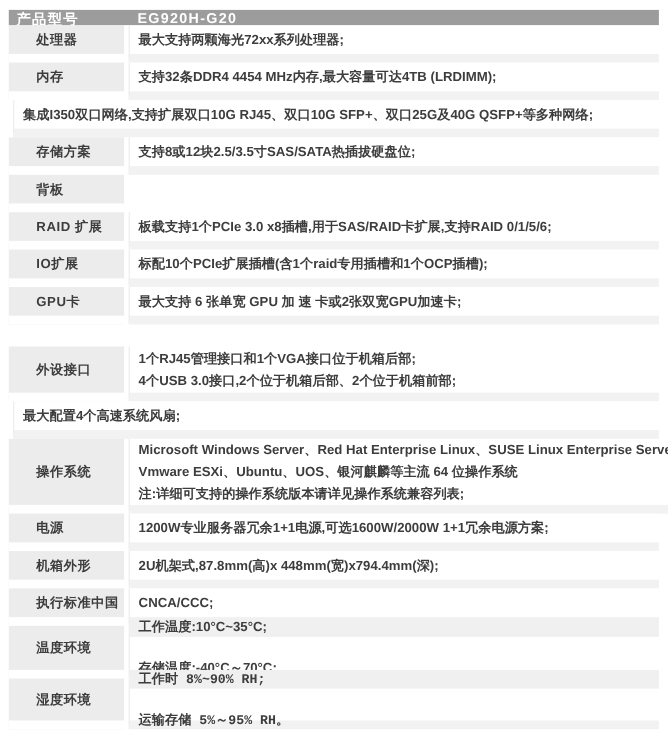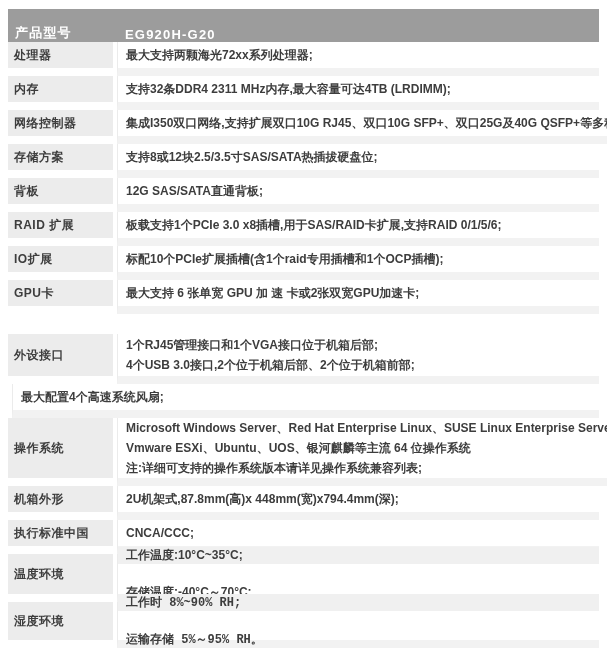--- a/index.html
+++ b/index.html
@@ -8,38 +8,38 @@
     font-family:"Liberation Sans","DejaVu Sans",sans-serif;
     -webkit-font-smoothing:antialiased;
   }
   :root {
     --header-bg:#9c9c9c; --header-text:#ffffff; --label-bg:#ececec;
     --sep:#f2f2f2; --band:#f0f0f0; --text:#3d3d3d; --vline:#ebebeb;
   }
   .spec-table { position:absolute; left:8px; top:9px; width:591px; }
 
   .header-row {
-    display:flex; align-items:flex-end; height:33px;
+    display:flex; align-items:flex-start; height:14px;
     background:var(--header-bg); color:var(--header-text);
     font-size:13px; font-weight:bold; letter-spacing:1.2px;
   }
   .header-label { width:109px; padding-left:7px; box-sizing:border-box; }
   .header-value { padding-left:8px; }
 
   .row { display:flex; box-sizing:border-box; }
   .row.r1 { height:34px; }
   .row.r2 { height:50px;margin-top:20px; }
   .row.r3 { height:68px; }
   .row.rb2a { height:48px; }
   .row.rb2b { height:46px;font-family:Liberation Mono, monospace; }
 
   .cell-label {
     width:105px; box-sizing:border-box; flex:none;
     background:var(--label-bg); border-bottom:8px solid #ffffff;
-    display:flex; align-items:center; padding-left:6px;
+    display:flex; align-items:center; padding-left:25px;
     font-size:12px; font-weight:bold; color:var(--text); letter-spacing:0.5px;
   }
   .gutter { width:4px; flex:none; background:#ffffff; }
   .cell-value {
     flex:1; box-sizing:border-box; background:#ffffff;
     border-left:1px solid var(--vline);
     border-bottom:8px solid var(--sep);
     display:flex; flex-direction:column; justify-content:center;
     padding-left:8px; font-size:12px; font-weight:bold; color:var(--text);
   }
@@ -63,43 +63,39 @@
         <div class="cell-label">处理器</div>
         <div class="gutter"></div>
         <div class="cell-value">
           <div class="line">最大支持两颗海光72xx系列处理器;</div>
         </div>
       </div>
       <div class="row r1">
         <div class="cell-label">内存</div>
         <div class="gutter"></div>
         <div class="cell-value">
-          <div class="line">支持32条DDR4 2311 MHz内存,最大容量可达4TB (LRDIMM);</div>
+          <div class="line">支持32条DDR4 4454 MHz内存,最大容量可达4TB (LRDIMM);</div>
         </div>
       </div>
       <div class="row r1">
-        <div class="cell-label">网络控制器</div>
         <div class="gutter"></div>
         <div class="cell-value">
           <div class="line">集成I350双口网络,支持扩展双口10G RJ45、双口10G SFP+、双口25G及40G QSFP+等多种网络;</div>
         </div>
       </div>
       <div class="row r1">
         <div class="cell-label">存储方案</div>
         <div class="gutter"></div>
         <div class="cell-value">
           <div class="line">支持8或12块2.5/3.5寸SAS/SATA热插拔硬盘位;</div>
         </div>
       </div>
       <div class="row r1">
         <div class="cell-label">背板</div>
         <div class="gutter"></div>
-        <div class="cell-value">
-          <div class="line">12G SAS/SATA直通背板;</div>
-        </div>
       </div>
       <div class="row r1">
         <div class="cell-label">RAID 扩展</div>
         <div class="gutter"></div>
         <div class="cell-value">
           <div class="line">板载支持1个PCIe 3.0 x8插槽,用于SAS/RAID卡扩展,支持RAID 0/1/5/6;</div>
         </div>
       </div>
       <div class="row r1">
         <div class="cell-label">IO扩展</div>
@@ -132,20 +128,27 @@
       <div class="row r3">
         <div class="cell-label">操作系统</div>
         <div class="gutter"></div>
         <div class="cell-value">
           <div class="line">Microsoft Windows Server、Red Hat Enterprise Linux、SUSE Linux Enterprise Server、CentOS、</div>
           <div class="line">Vmware ESXi、Ubuntu、UOS、银河麒麟等主流 64 位操作系统</div>
           <div class="line">注:详细可支持的操作系统版本请详见操作系统兼容列表;</div>
         </div>
       </div>
       <div class="row r1">
+        <div class="cell-label">电源</div>
+        <div class="gutter"></div>
+        <div class="cell-value">
+          <div class="line">1200W专业服务器冗余1+1电源,可选1600W/2000W 1+1冗余电源方案;</div>
+        </div>
+      </div>
+      <div class="row r1">
         <div class="cell-label">机箱外形</div>
         <div class="gutter"></div>
         <div class="cell-value">
           <div class="line">2U机架式,87.8mm(高)x 448mm(宽)x794.4mm(深);</div>
         </div>
       </div>
       <div class="row r1">
         <div class="cell-label">执行标准中国</div>
         <div class="gutter"></div>
         <div class="cell-value">

